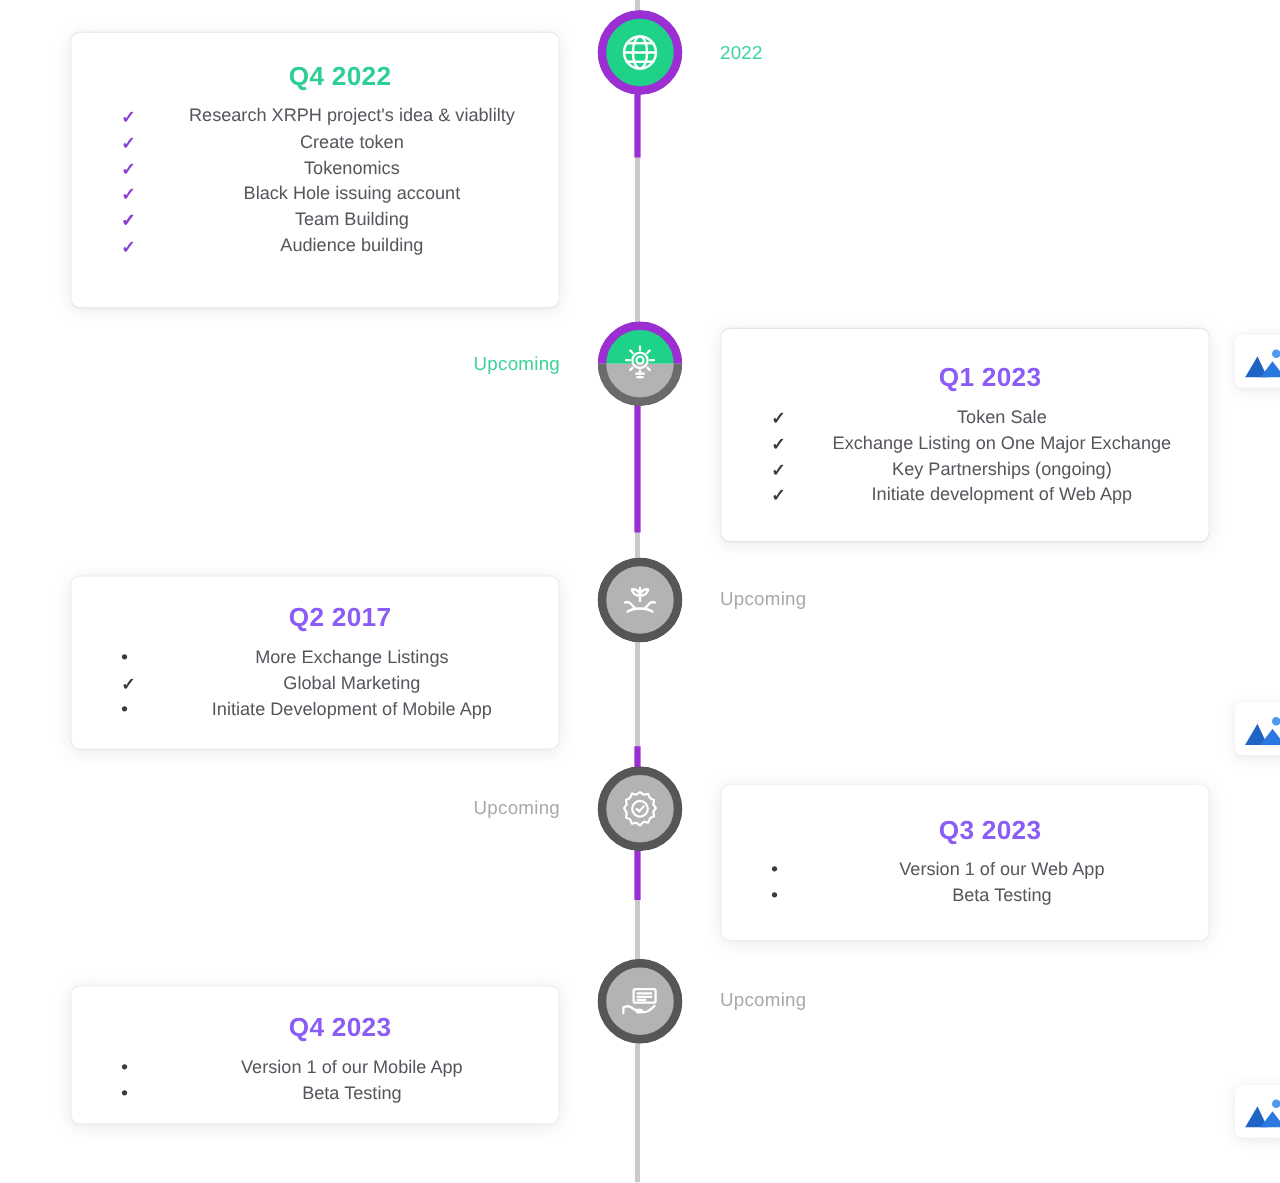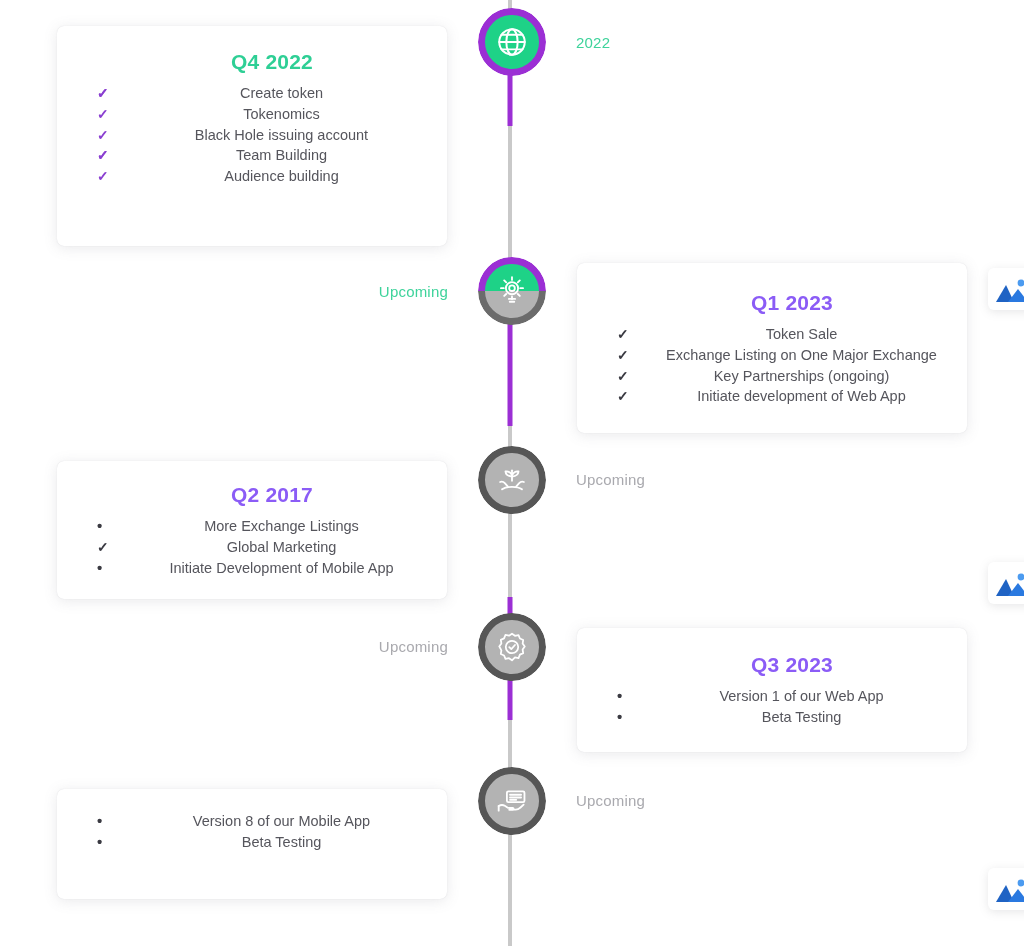--- a/index.html
+++ b/index.html
@@ -223,21 +223,21 @@
     <path d="M2.6 15.6c1.5-1 3-1 4.3-.2l2.4 1.5h3.2c.8 0 .8 1.2 0 1.2h-2.3"></path>
     <path d="M10.2 18.1h4.4c1.4 0 2.4-.6 3.4-1.5l2.2-2"></path>
     <path d="M2.6 15.6v3.2"></path>
   </svg>
 </div>
 <div class="status-label status-muted status-right" style="left:576px; top:792px;">Upcoming</div>
 
 <div class="card" style="left:57px; top:26px; width:390px; height:220px; padding:24px 0 0 40px;">
   <div class="card-title title-active">Q4 2022</div>
   <ul class="card-list">
-    <li><span class="mk mk-check-purple">✓</span></li>
+    <li><span class="mk mk-check-purple">✓</span><span>Research XRPH project's idea &amp; viablilty</span></li>
     <li><span class="mk mk-check-purple">✓</span><span>Create token</span></li>
     <li><span class="mk mk-check-purple">✓</span><span>Tokenomics</span></li>
     <li><span class="mk mk-check-purple">✓</span><span>Black Hole issuing account</span></li>
     <li><span class="mk mk-check-purple">✓</span></li>
     <li><span class="mk mk-check-purple">✓</span><span>Team Building</span></li>
     <li><span class="mk mk-check-purple">✓</span><span>Audience building</span></li>
   </ul>
 </div>
 
 <div class="card" style="left:577px; top:263px; width:390px; height:170px; padding:28px 0 0 40px;">
@@ -261,22 +261,23 @@
 
 <div class="card" style="left:577px; top:628px; width:390px; height:124px; padding:25px 0 0 40px;">
   <div class="card-title title-muted">Q3 2023</div>
   <ul class="card-list">
     <li><span class="mk mk-dot">•</span><span>Version 1 of our Web App</span></li>
     <li><span class="mk mk-dot">•</span><span>Beta Testing</span></li>
   </ul>
 </div>
 
 <div class="card" style="left:57px; top:789px; width:390px; height:110px; padding:22px 0 0 40px;">
-  <ul class="card-list">
-    <li><span class="mk mk-dot">•</span><span>Version 8 of our Mobile App</span></li>
+  <div class="card-title title-muted">Q4 2023</div>
+  <ul class="card-list">
+    <li><span class="mk mk-dot">•</span><span>Version 1 of our Mobile App</span></li>
     <li><span class="mk mk-dot">•</span><span>Beta Testing</span></li>
   </ul>
 </div>
 
 <div class="edge-card" style="left:988px; top:268px; width:46px; height:42px;">
   <svg class="thumb" viewBox="0 0 34 26">
     <rect x="0" y="0" width="34" height="26" fill="#ffffff"></rect>
     <path d="M2 26 L12 9 L20 26 Z" fill="#1f63c4"></path>
     <path d="M14 26 L24 13 L34 26 Z" fill="#2a79e0"></path>
     <circle cx="27" cy="7" r="3.4" fill="#4c9bf0"></circle>

